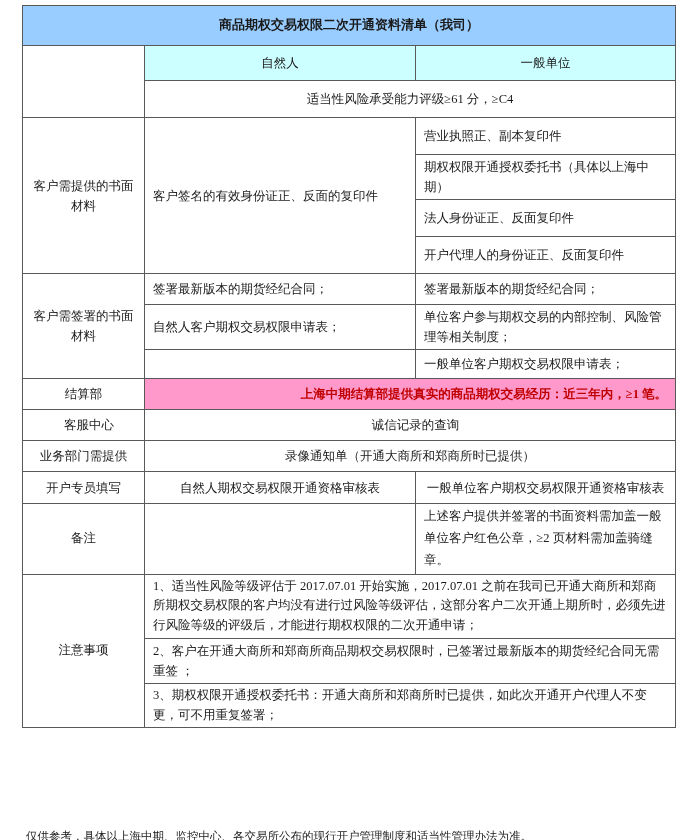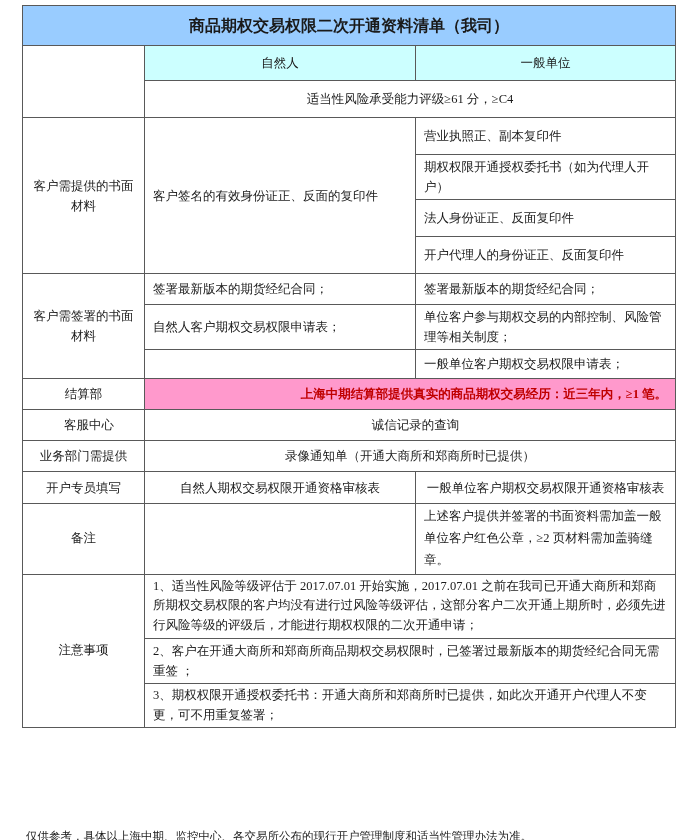--- a/index.html
+++ b/index.html
@@ -30,21 +30,21 @@
   table.doc td {
     border: 1px solid var(--border, #595959);
     padding: 2px 8px;
     vertical-align: middle;
     line-height: 1.6;
     word-break: break-all;
   }
   td.title-cell {
     background: var(--title-bg, #99CCFF);
     font-weight: bold;
-    font-size: 16px;
+    font-size: 13px;
     text-align: center;
     height: 35px;
   }
   td.header-cell {
     background: var(--header-bg, #CCFFFF);
     text-align: center;
     height: 30px;
   }
   td.center { text-align: center; }
   td.label-cell { text-align: center; line-height: 1.8; }
@@ -104,21 +104,21 @@
     <tr class="h-suit">
       <td colspan="2" class="center">适当性风险承受能力评级≥61 分，≥C4</td>
     </tr>
 
     <tr class="h-sub">
       <td rowspan="4" class="label-cell">客户需提供的书面材料</td>
       <td rowspan="4">客户签名的有效身份证正、反面的复印件</td>
       <td>营业执照正、副本复印件</td>
     </tr>
     <tr class="h-sub">
-      <td>期权权限开通授权委托书（如为代理人开户）</td>
+      <td>期权权限开通授权委托书（具体以上海中期）</td>
     </tr>
     <tr class="h-sub">
       <td>法人身份证正、反面复印件</td>
     </tr>
     <tr class="h-sub">
       <td>开户代理人的身份证正、反面复印件</td>
     </tr>
 
     <tr class="h-sign1">
       <td rowspan="3" class="label-cell">客户需签署的书面材料</td>

